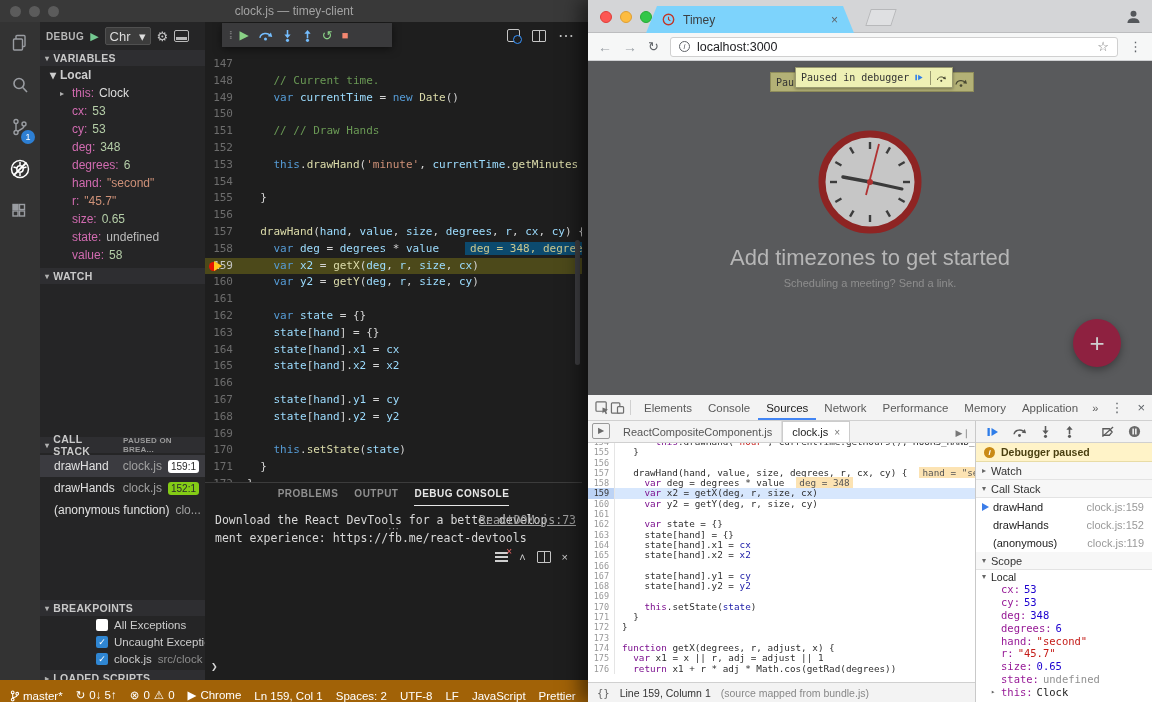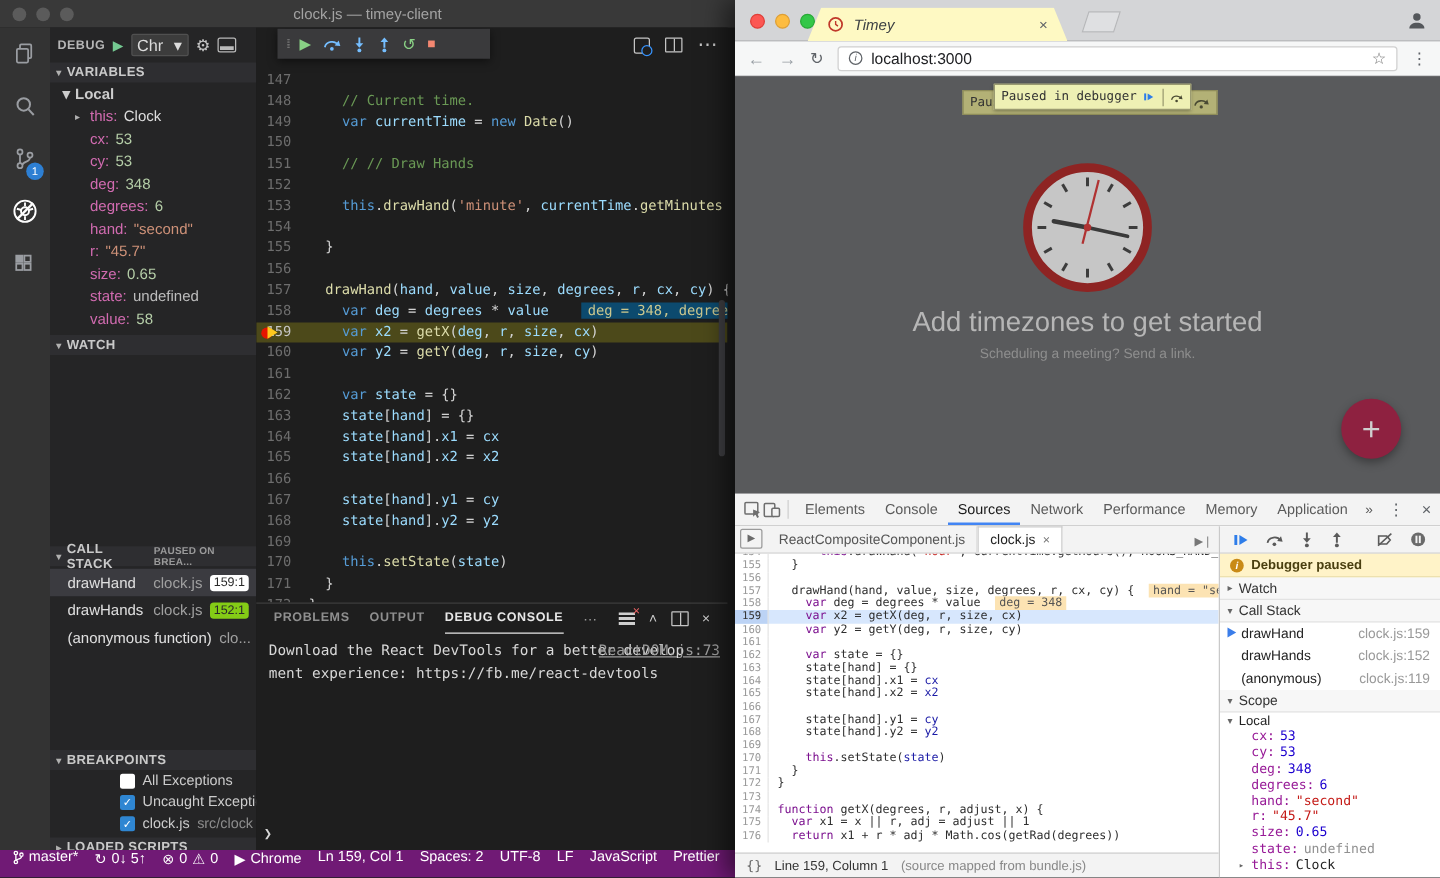--- a/index.html
+++ b/index.html
@@ -72,42 +72,42 @@
   .grip { color:#7a7a7a; font-size:10px; letter-spacing:-2px; }
   .tb-play { color:#89d185; font-size:12px; } .tb-restart { color:#89d185; font-size:13px; } .tb-stop { color:#f48771; font-size:11px; }
   .ed-actions { position:absolute; right:8px; top:4px; display:flex; gap:12px; align-items:center; color:#c5c5c5; }
   .prev-ic { width:13px; height:13px; border:1px solid #c5c5c5; border-radius:2px; position:relative; }
   .prev-ic::after { content:''; position:absolute; right:-3px; bottom:-3px; width:7px; height:7px; border:1.5px solid #3794ff; border-radius:50%; background:#1e1e1e; }
   .split-ic { width:14px; height:12px; border:1px solid #c5c5c5; border-radius:1px; position:relative; }
   .split-ic::after { content:''; position:absolute; top:0; bottom:0; left:6px; width:1px; background:#c5c5c5; }
 
   
   .vs-panel { position:absolute; left:205px; top:482px; width:377px; height:198px; background:#1e1e1e; border-top:1px solid #3c3c3c; }
-  .panel-head { height:24px; display:flex; align-items:center; gap:16px; padding:0 14px; }
+  .panel-head { height:24px; display:flex; align-items:center; gap:16px; padding:0 14px;flex-direction:column; }
   .ptab { font-size:10px; font-weight:bold; letter-spacing:.5px; color:#8f8f8f; line-height:22px; }
   .ptab.active { color:#e7e7e7; border-bottom:1px solid #e7e7e7; }
   .panel-actions { margin-left:auto; display:flex; gap:11px; align-items:center; color:#cfcfcf; font-size:11px; }
   .clear-ic { width:13px; height:11px; background:linear-gradient(#cfcfcf 0 2px, transparent 2px 4px, #cfcfcf 4px 6px, transparent 6px 8px, #cfcfcf 8px 10px, transparent 10px); position:relative; }
   .clear-ic::after { content:'×'; position:absolute; right:-4px; top:-6px; color:#e66; font-size:10px; }
   .panel-body { position:relative; height:150px; font-family:"DejaVu Sans Mono", monospace; font-size:11.5px; color:#d8d8d8; }
   .pb-line1 { position:absolute; left:10px; top:6px; } .pb-line2 { position:absolute; left:10px; top:24px; }
   .pb-link { position:absolute; right:6px; top:6px; color:#9d9d9d; text-decoration:underline; }
   .pb-prompt { position:absolute; left:6px; bottom:-16px; color:#d8d8d8; font-size:11px; }
 
-  .vs-status { position:absolute; left:0; right:0; bottom:0; height:22px; background:#701a75; color:#fff; display:flex; align-items:flex-start; gap:13px; padding:0 10px; font-size:11.5px; }
+  .vs-status { position:absolute; left:0; right:0; bottom:0; height:22px; background:#a16207; color:#fff; display:flex; align-items:flex-end; gap:13px; padding:0 10px; font-size:11.5px; }
   .st-item { display:flex; align-items:center; gap:4px; white-space:nowrap; }
   .st-right { margin-left:auto; display:flex; gap:13px; }
 
   
   .cr { position:absolute; left:588px; top:0; width:564px; height:702px; background:#595a5c; box-shadow:-8px 0 18px rgba(0,0,0,.5); }
   .cr-tabstrip { position:absolute; top:0; left:0; right:0; height:33px; background:#d4d5d7; border-bottom:1px solid #bcbdbf; }
   .cr-lights { position:absolute; left:12px; top:11px; display:flex; gap:8px; }
   .cl-red{background:#fc5753;border:1px solid #df3e38;} .cl-yel{background:#fdbc40;border:1px solid #de9f34;} .cl-grn{background:#33c748;border:1px solid #27aa35;}
   .cr-lights .light { width:12px; height:12px; }
-  .cr-tab { position:absolute; left:58px; top:6px; width:208px; height:27px; background:#fef9c3; clip-path:polygon(11px 0, calc(100% - 11px) 0, 100% 100%, 0 100%); display:flex; align-items:center; gap:8px; padding:12px 16px; font-size:12px; color:#3c4043;font-style:italic; }
+  .cr-tab { position:absolute; left:58px; top:6px; width:208px; height:27px; background:#7dd3fc; clip-path:polygon(11px 0, calc(100% - 11px) 0, 100% 100%, 0 100%); display:flex; align-items:center; gap:8px; padding:12px 16px; font-size:12px; color:#3c4043; }
   .tab-close { margin-left:auto; color:#5f6368; font-size:12px; }
   .newtab { position:absolute; left:280px; top:9px; width:26px; height:17px; background:#dfe0e2; border:1px solid #b7b8ba; transform:skewX(-18deg); }
   .cr-avatar { position:absolute; right:10px; top:8px; }
   .cr-toolbar { position:absolute; top:33px; left:0; right:0; height:28px; background:#f6f7f7; border-bottom:1px solid #d0d1d3; display:flex; align-items:center; gap:11px; padding:0 10px; }
   .nav-ar { font-size:14px; color:#9aa0a6; } .nav-reload { font-size:13px; color:#5f6368; }
   .urlbar { flex:1; height:20px; background:#fff; border:1px solid #d0d0d0; border-radius:3px; display:flex; align-items:center; gap:7px; padding:0 8px; font-size:12.5px; color:#202124; }
   .info-ic { width:11px; height:11px; border:1px solid #5f6368; border-radius:50%; color:#5f6368; font-size:8px; line-height:10px; text-align:center; flex:none; font-style:italic; }
   .url-star { margin-left:auto; color:#757575; font-size:13px; }
   .kebab { color:#5f6368; font-size:13px; }
 

